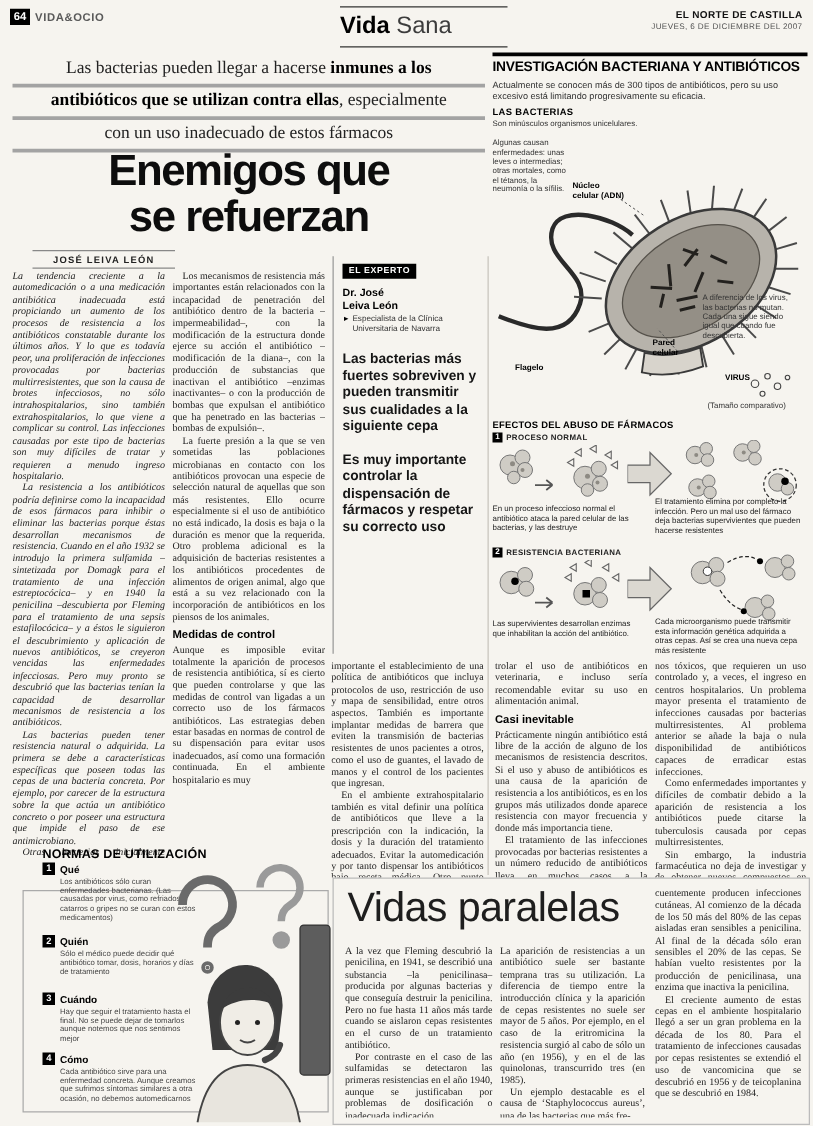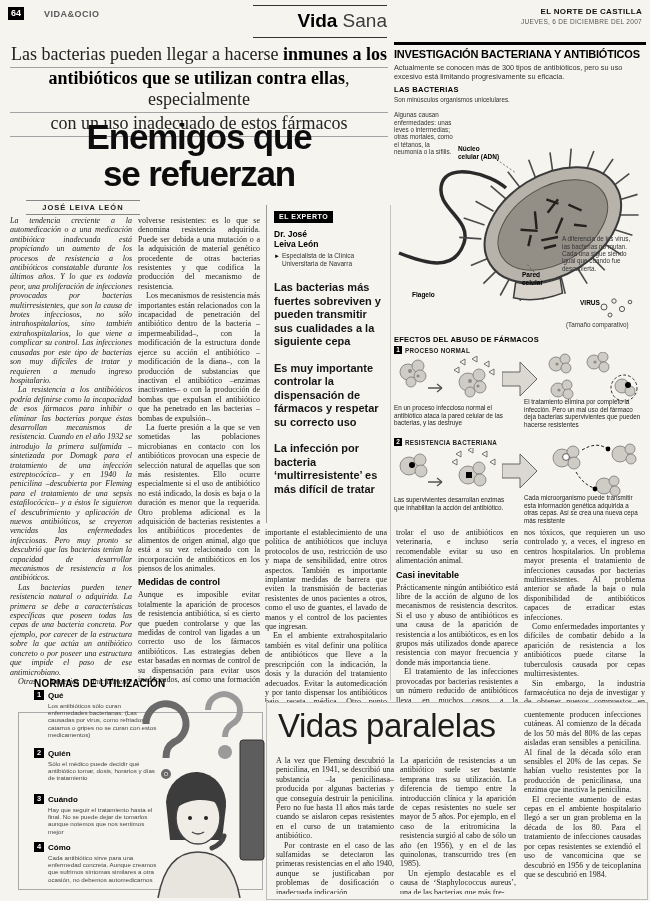--- a/index.html
+++ b/index.html
@@ -1,35 +1,35 @@
 <!DOCTYPE html>
 <html lang="es"><head>
 <meta charset="utf-8">
 <style>
   html,body{margin:0;padding:0;}
   body{width:650px;height:901px;position:relative;background:#f6f4ef;
        font-family:"Liberation Serif","DejaVu Serif",serif;color:#1b1b1b;
        overflow:hidden;}
   .abs{position:absolute;}
   
-  .hdr-left{left:8px;top:7px;display:flex;align-items:center;gap:20px;}
+  .hdr-left{left:8px;top:7px;display:flex;align-items:center;gap:4px;}
   .pagenum{background:#000;color:#fff;font:bold 9px/13px "Liberation Sans",sans-serif;
            width:16px;height:13px;text-align:center;}
   .section-name{font:bold 9px "Liberation Sans",sans-serif;color:#5a5a5a;letter-spacing:.5px;}
-  .masthead{left:253px;top:5px;width:134px;text-align:right;
+  .masthead{left:272px;top:5px;width:134px;text-align:left;
             border-top:1px solid #333;border-bottom:1px solid #333;padding:4px 0 5px;}
   .masthead .b{font:bold 19px "Liberation Sans",sans-serif;color:#000;}
   .masthead .l{font:19px "Liberation Sans",sans-serif;color:#3c3c3c;}
   .hdr-right{right:8px;top:7px;text-align:right;}
   .paper-name{font:bold 8px "Liberation Sans",sans-serif;color:#111;letter-spacing:.3px;}
   .paper-date{font:6.5px "Liberation Sans",sans-serif;color:#555;margin-top:2px;letter-spacing:.3px;}
   
   .standfirst{left:10px;top:44px;width:378px;text-align:center;}
-  .standfirst .sline{font-size:18px;line-height:21px;padding-bottom:2px;
-                     border-bottom:1px solid #a3a3a3;color:#222;}
+  .standfirst .sline{font-size:14px;line-height:21px;padding-bottom:2px;
+                     border-bottom:3px solid #a3a3a3;color:#222;}
   .standfirst b{color:#000;}
   
   .headline{left:10px;top:118px;width:378px;text-align:center;
             font:bold 35px/37px "Liberation Sans",sans-serif;color:#0d0d0d;letter-spacing:-1.2px;}
   .byline{left:26px;top:200px;width:114px;text-align:center;
           font:bold 7.5px/9px "Liberation Sans",sans-serif;letter-spacing:1px;color:#222;
           border-top:1px solid #888;border-bottom:1px solid #888;padding:2px 0;}
   
   .col{font-size:8px;line-height:9.4px;text-align:justify;overflow:hidden;
        -webkit-hyphens:auto;hyphens:auto;color:#222;}
@@ -109,21 +109,20 @@
 </div>
 <div class="abs byline">JOSÉ LEIVA LEÓN</div>
 
 <div class="abs col c1">
     <div class="para noindent">La tendencia creciente a la automedicación o a una medicación antibiótica inadecuada está propiciando un aumento de los procesos de resistencia a los antibióticos constatable durante los últimos años. Y lo que es todavía peor, una proliferación de infecciones provocadas por bacterias multirresistentes, que son la causa de brotes infecciosos, no sólo intrahospitalarios, sino también extrahospitalarios, lo que viene a complicar su control. Las infecciones causadas por este tipo de bacterias son muy difíciles de tratar y requieren a menudo ingreso hospitalario.</div>
     <div class="para">La resistencia a los antibióticos podría definirse como la incapacidad de esos fármacos para inhibir o eliminar las bacterias porque éstas desarrollan mecanismos de resistencia. Cuando en el año 1932 se introdujo la primera sulfamida –sintetizada por Domagk para el tratamiento de una infección estreptocócica– y en 1940 la penicilina –descubierta por Fleming para el tratamiento de una sepsis estafilocócica– y a éstos le siguieron el descubrimiento y aplicación de nuevos antibióticos, se creyeron vencidas las enfermedades infecciosas. Pero muy pronto se descubrió que las bacterias tenían la capacidad de desarrollar mecanismos de resistencia a los antibióticos.</div>
     <div class="para">Las bacterias pueden tener resistencia natural o adquirida. La primera se debe a características específicas que poseen todas las cepas de una bacteria concreta. Por ejemplo, por carecer de la estructura sobre la que actúa un antibiótico concreto o por poseer una estructura que impide el paso de ese antimicrobiano.</div>
     <div class="para">Otras bacterias inicialmente sensibles a los antibióticos pueden</div>
   </div>
 <div class="abs col c2">
-    <div class="para noindent">volverse resistentes: es lo que se denomina resistencia adquirida. Puede ser debida a una mutación o a la adquisición de material genético procedente de otras bacterias resistentes y que codifica la producción del mecanismo de resistencia.</div>
     <div class="para">Los mecanismos de resistencia más importantes están relacionados con la incapacidad de penetración del antibiótico dentro de la bacteria –impermeabilidad–, con la modificación de la estructura donde ejerce su acción el antibiótico –modificación de la diana–, con la producción de substancias que inactivan el antibiótico –enzimas inactivantes– o con la producción de bombas que expulsan el antibiótico que ha penetrado en las bacterias –bombas de expulsión–.</div>
     <div class="para">La fuerte presión a la que se ven sometidas las poblaciones microbianas en contacto con los antibióticos provocan una especie de selección natural de aquellas que son más resistentes. Ello ocurre especialmente si el uso de antibiótico no está indicado, la dosis es baja o la duración es menor que la requerida. Otro problema adicional es la adquisición de bacterias resistentes a los antibióticos procedentes de alimentos de origen animal, algo que está a su vez relacionado con la incorporación de antibióticos en los piensos de los animales.</div>
     <div class="subhead">Medidas de control</div>
     <div class="para noindent">Aunque es imposible evitar totalmente la aparición de procesos de resistencia antibiótica, sí es cierto que pueden controlarse y que las medidas de control van ligadas a un correcto uso de los fármacos antibióticos. Las estrategias deben estar basadas en normas de control de su dispensación para evitar usos inadecuados, así como una formación continuada. En el ambiente hospitalario es muy</div>
   </div>
 <div class="abs col c3">
     <div class="para noindent">importante el establecimiento de una política de antibióticos que incluya protocolos de uso, restricción de uso y mapa de sensibilidad, entre otros aspectos. También es importante implantar medidas de barrera que eviten la transmisión de bacterias resistentes de unos pacientes a otros, como el uso de guantes, el lavado de manos y el control de los pacientes que ingresan.</div>
     <div class="para">En el ambiente extrahospitalario también es vital definir una política de antibióticos que lleve a la prescripción con la indicación, la dosis y la duración del tratamiento adecuados. Evitar la automedicación y por tanto dispensar los antibióticos bajo receta médica. Otro punto importante es con-</div>
   </div>
 <div class="abs col c4">
@@ -144,21 +143,20 @@
   <div class="expert-name">
     <div>Dr. José</div>
       <div>Leiva León</div>
   </div>
   <div class="expert-role">
     <span class="tri">►</span>
     <span>Especialista de la Clínica Universitaria de Navarra</span>
   </div>
   <div class="quote">Las bacterias más fuertes sobreviven y pueden transmitir sus cualidades a la siguiente cepa</div>
   <div class="quote">Es muy importante controlar la dispensación de fármacos y respetar su correcto uso</div>
-  <div class="quote">La infección por bacteria ‘multirresistente’ es más difícil de tratar</div>
 </div>
 
 <div class="abs info" style="position:absolute;">
   <div class="info-title">INVESTIGACIÓN BACTERIANA Y ANTIBIÓTICOS</div>
   <div class="info-intro">Actualmente se conocen más de 300 tipos de antibióticos, pero su uso excesivo está limitando progresivamente su eficacia.</div>
   <div class="info-sub" style="margin-top:4px;">LAS BACTERIAS</div>
   <div class="ilabel" style="margin-top:2px;">Son minúsculos organismos unicelulares.</div>
 
   <div style="position:relative;width:252px;height:232px;">
     <svg width="252" height="232" viewBox="0 0 252 232" style="position:absolute;left:0;top:0;">

